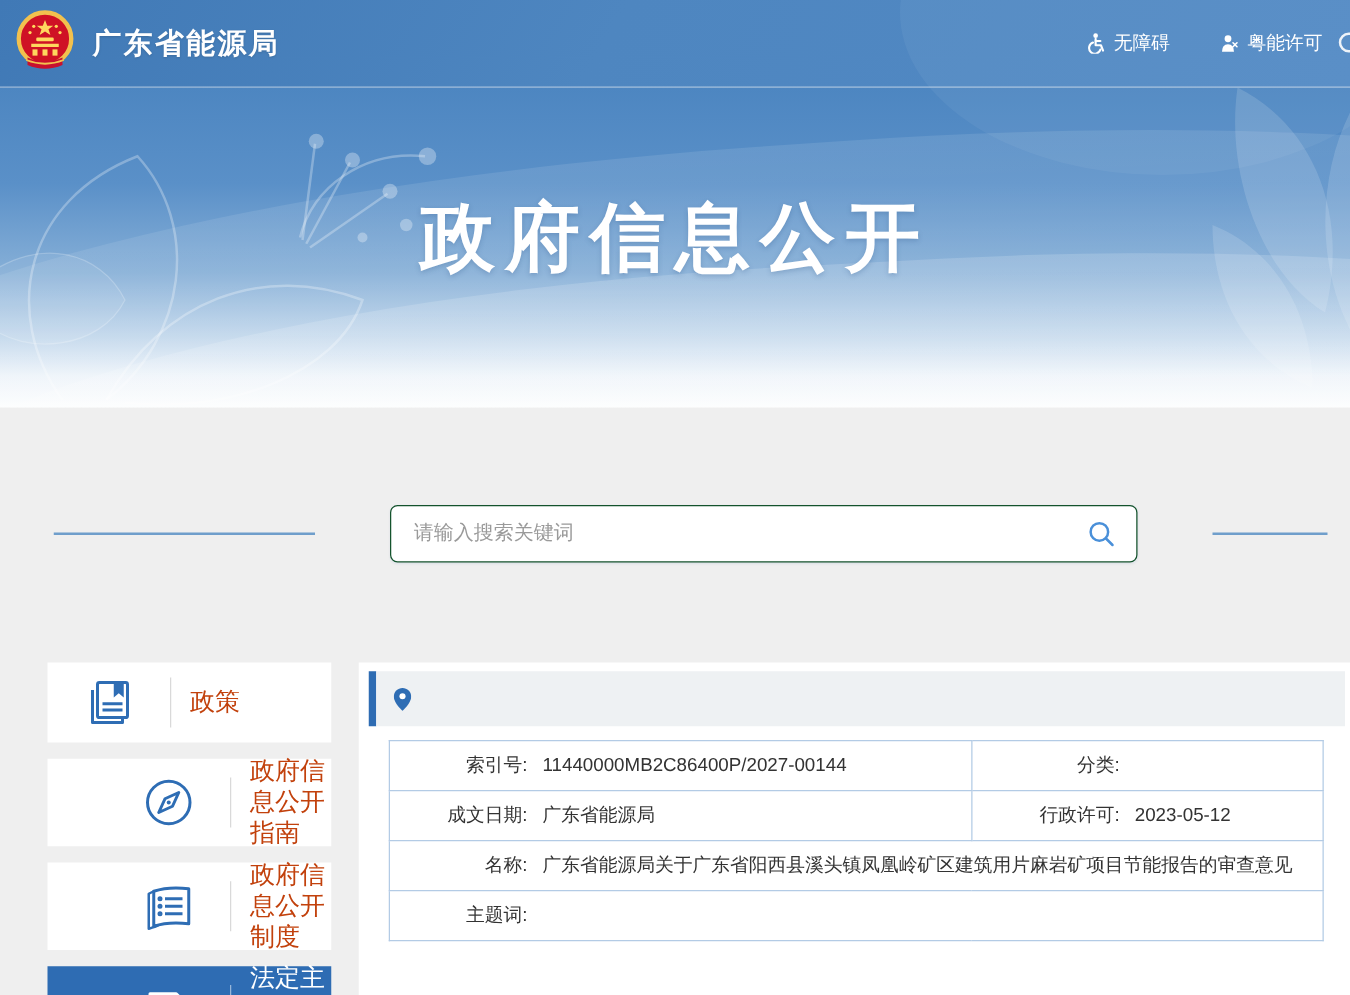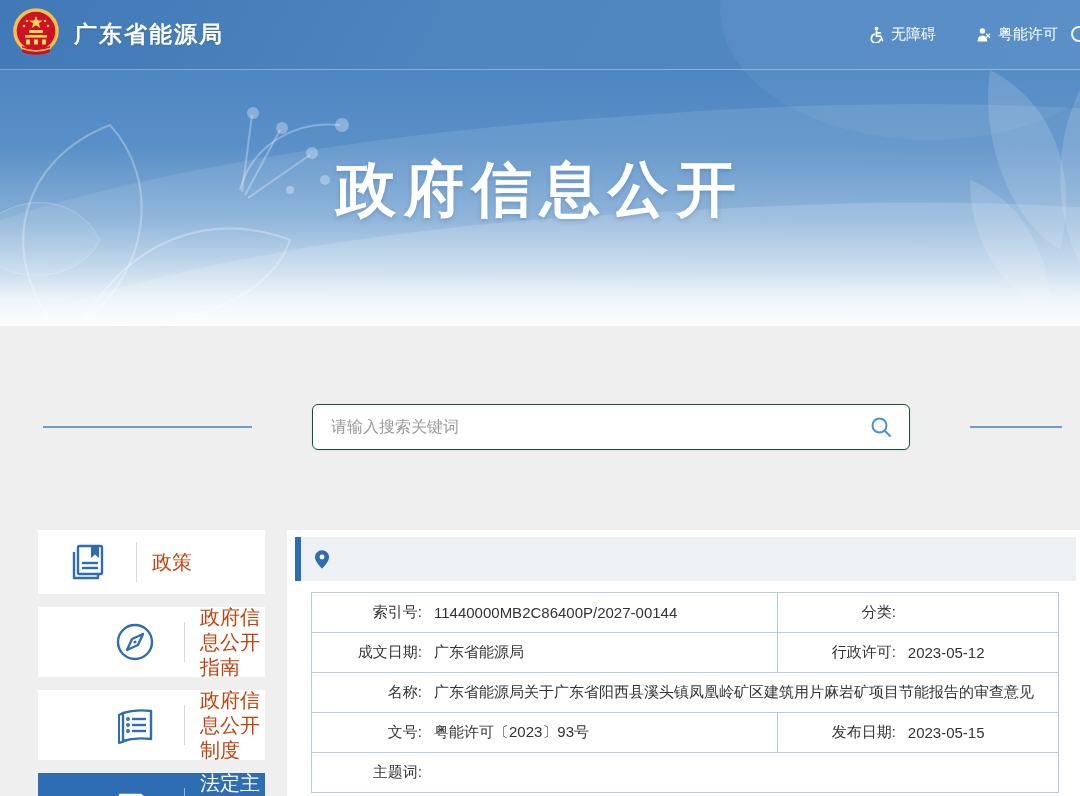--- a/index.html
+++ b/index.html
@@ -268,34 +268,20 @@
       </tr>
       <tr>
         <td colspan="2">
           <div class="fld">
                 <span class="lbl">名称:</span>
                 <span class="val">广东省能源局关于广东省阳西县溪头镇凤凰岭矿区建筑用片麻岩矿项目节能报告的审查意见</span>
               </div>
         </td>
       </tr>
       <tr>
-        <td>
-          <div class="fld">
-                <span class="lbl">文号:</span>
-                <span class="val">粤能许可〔2023〕93号</span>
-              </div>
-        </td>
-        <td class="right-col">
-          <div class="fld">
-                <span class="lbl">发布日期:</span>
-                <span class="val">2023-05-15</span>
-              </div>
-        </td>
-      </tr>
-      <tr>
         <td colspan="2">
           <div class="fld">
                 <span class="lbl">主题词:</span>
                 <span class="val"></span>
               </div>
         </td>
       </tr>
     </tbody>
       </table>
   </div>

